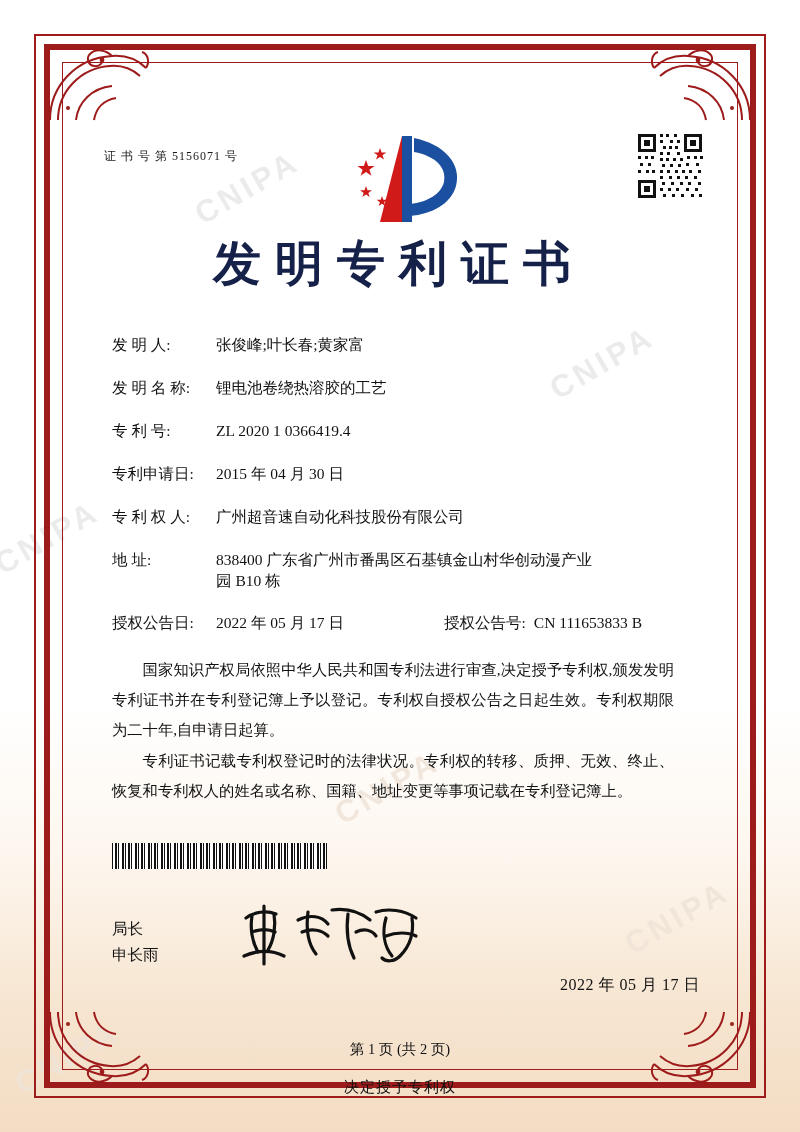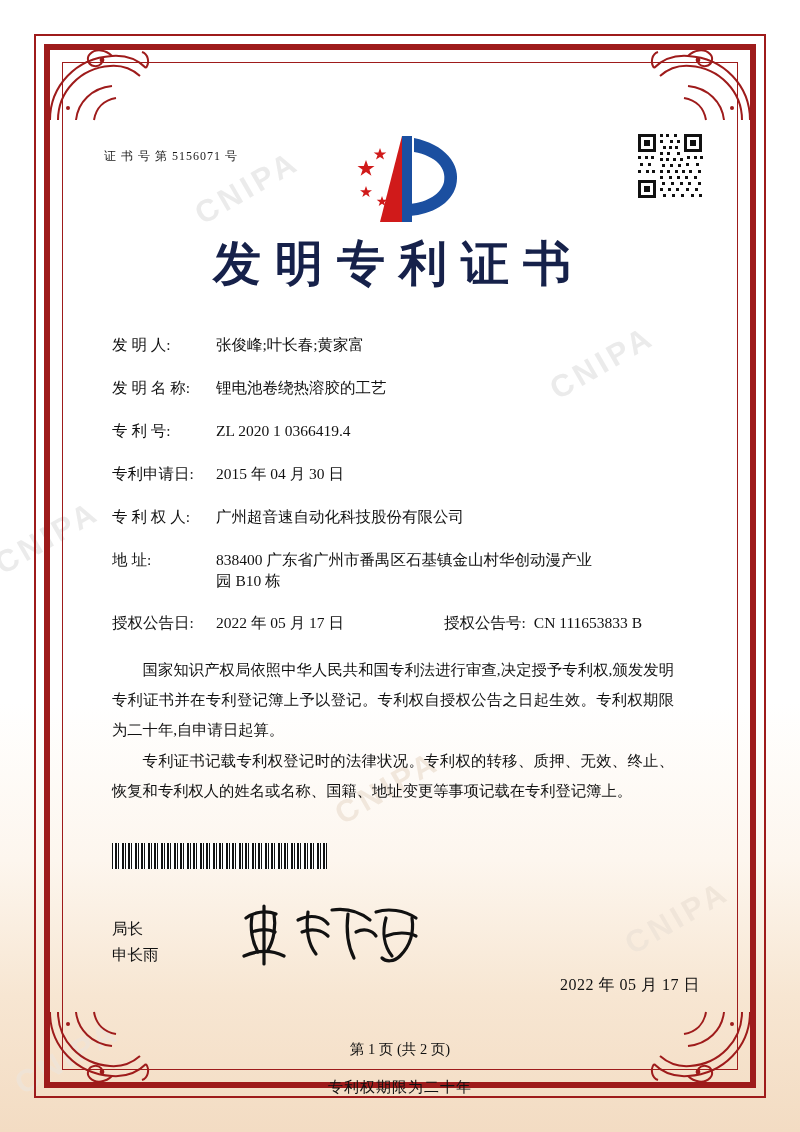--- a/index.html
+++ b/index.html
@@ -464,15 +464,15 @@
         <path d="M176 20 C 178 34, 174 48, 164 58 C 158 64, 150 64, 146 60"></path>
         <path d="M150 38 C 160 34, 172 34, 180 38"></path>
         <path d="M120 34 C 128 30, 136 32, 140 38"></path>
       </g>
     </svg>
   </div>
 
   <div class="sig-date">2022 年 05 月 17 日</div>
 
   <div class="page-num">第 1 页 (共 2 页)</div>
-  <div class="footer-note">专利权期限为二十年</div>
+  <div class="footer-note">决定授予专利权</div>
 
 </div>
 
 </body></html>

